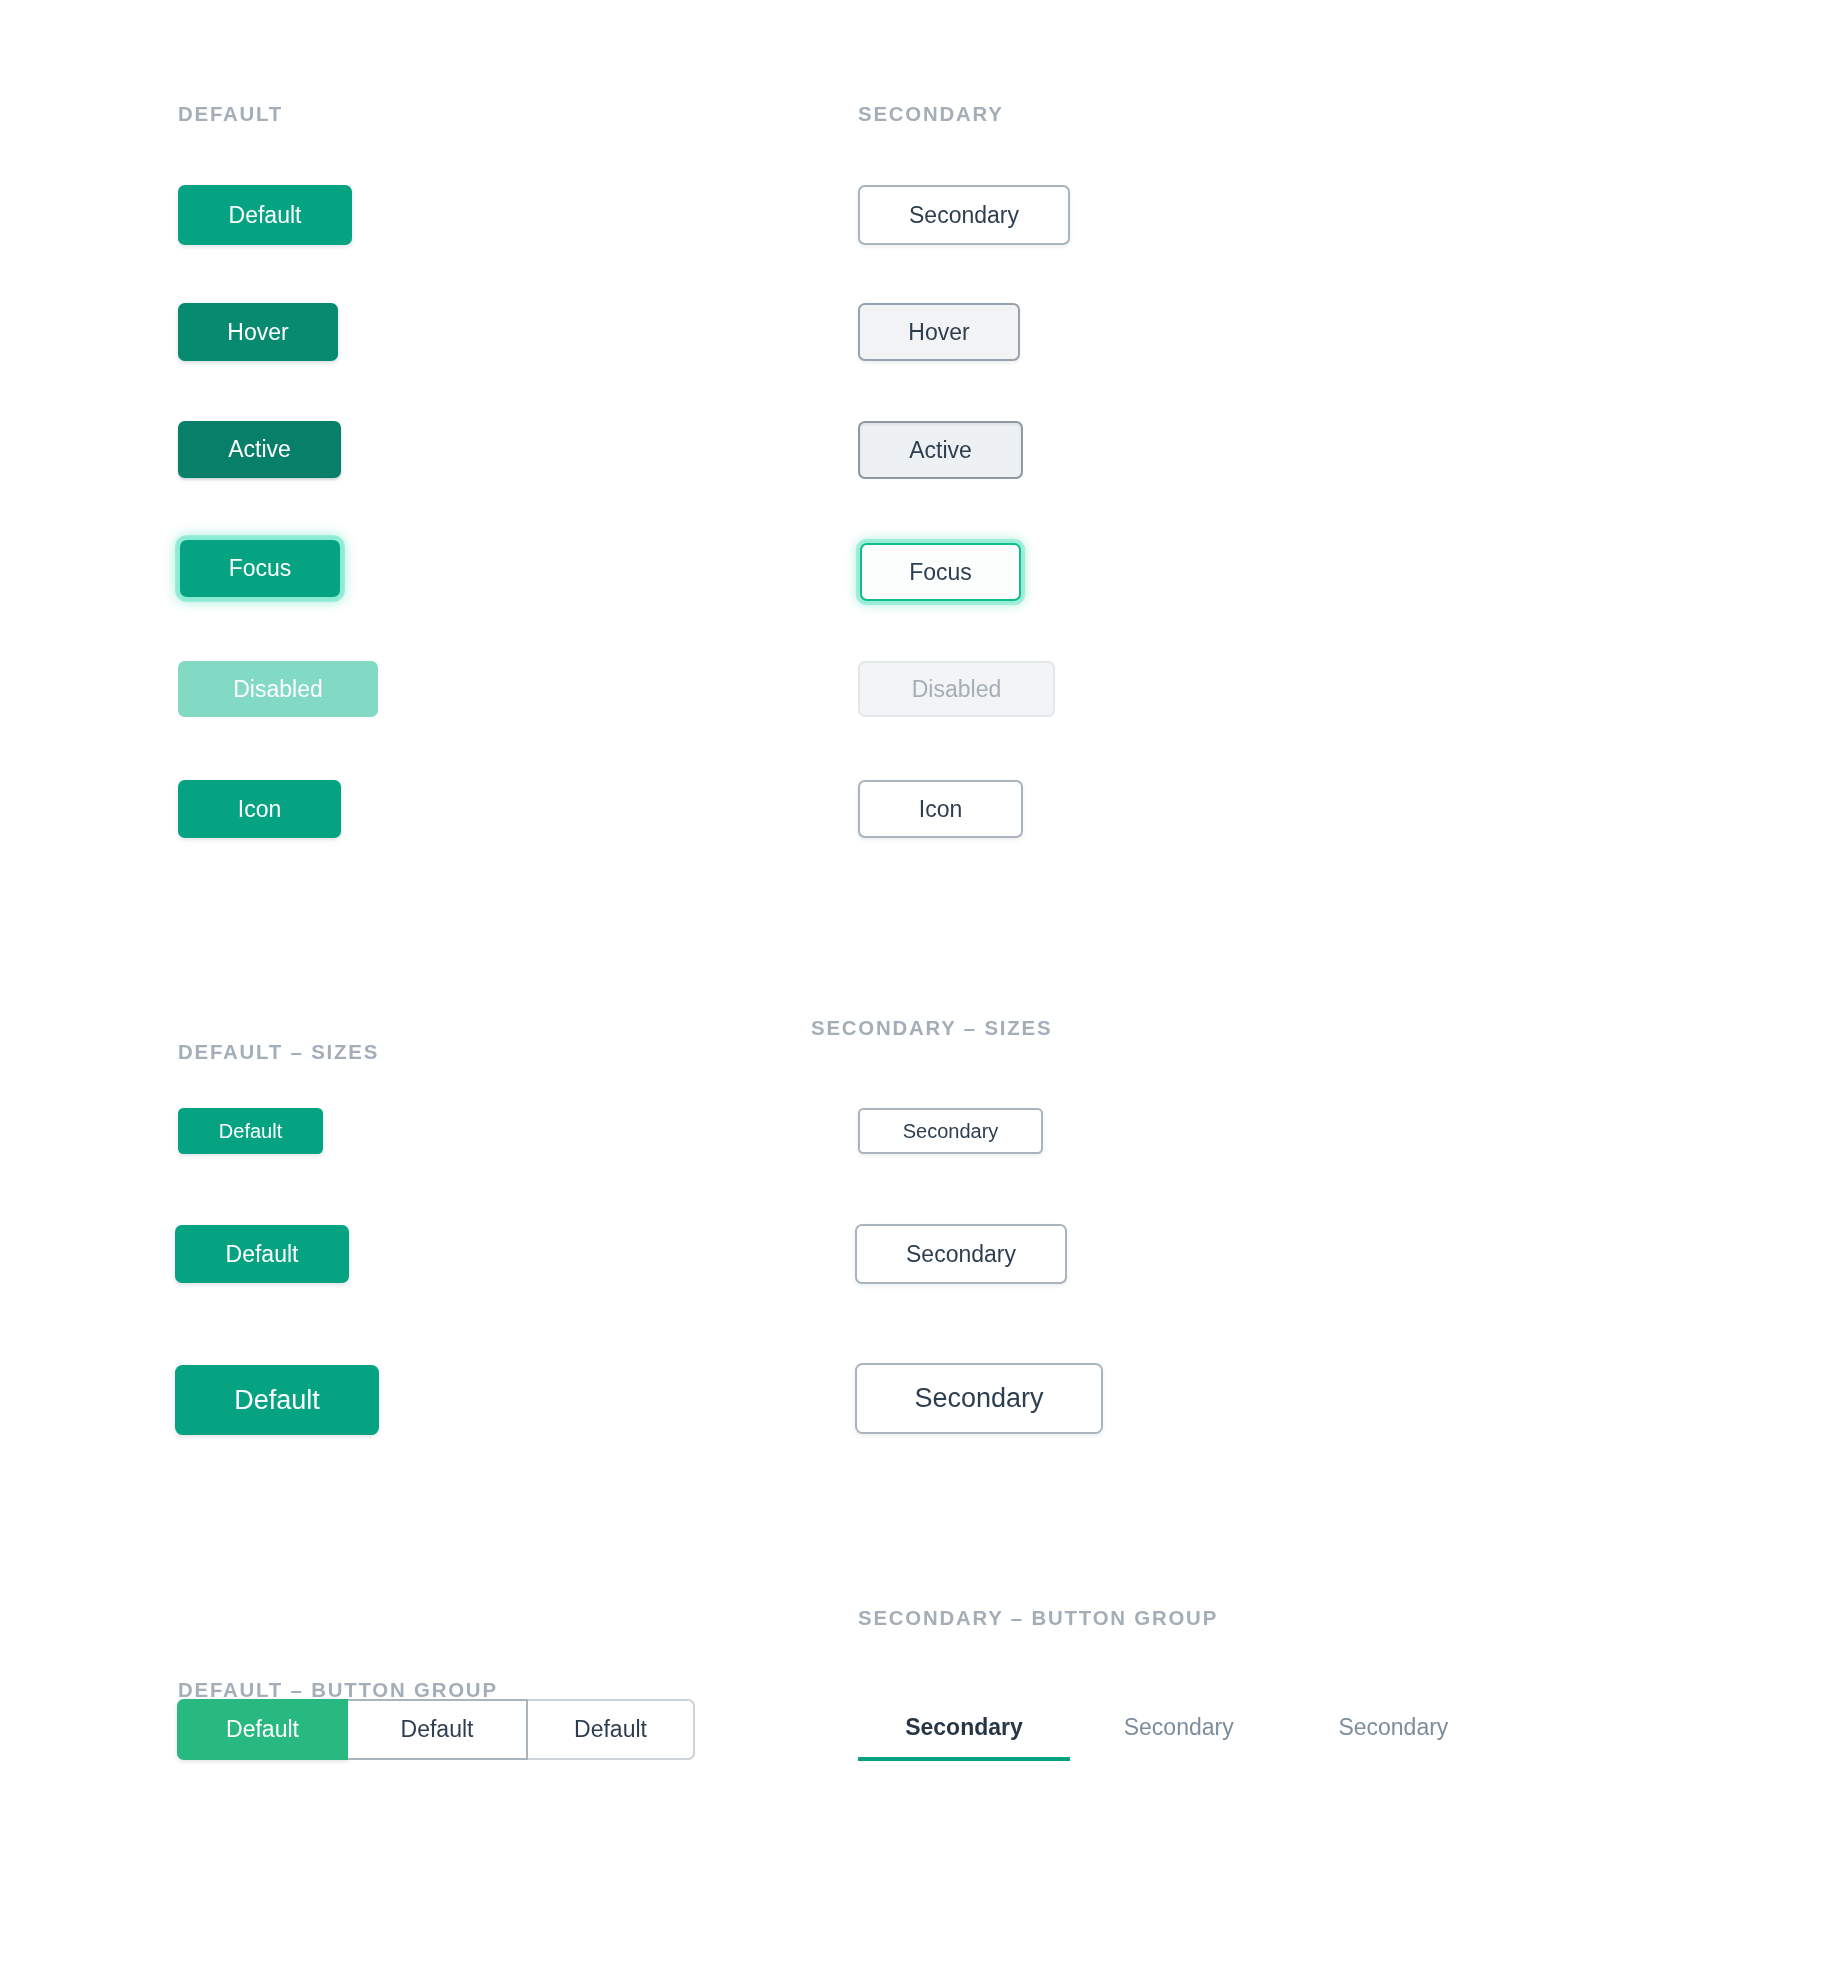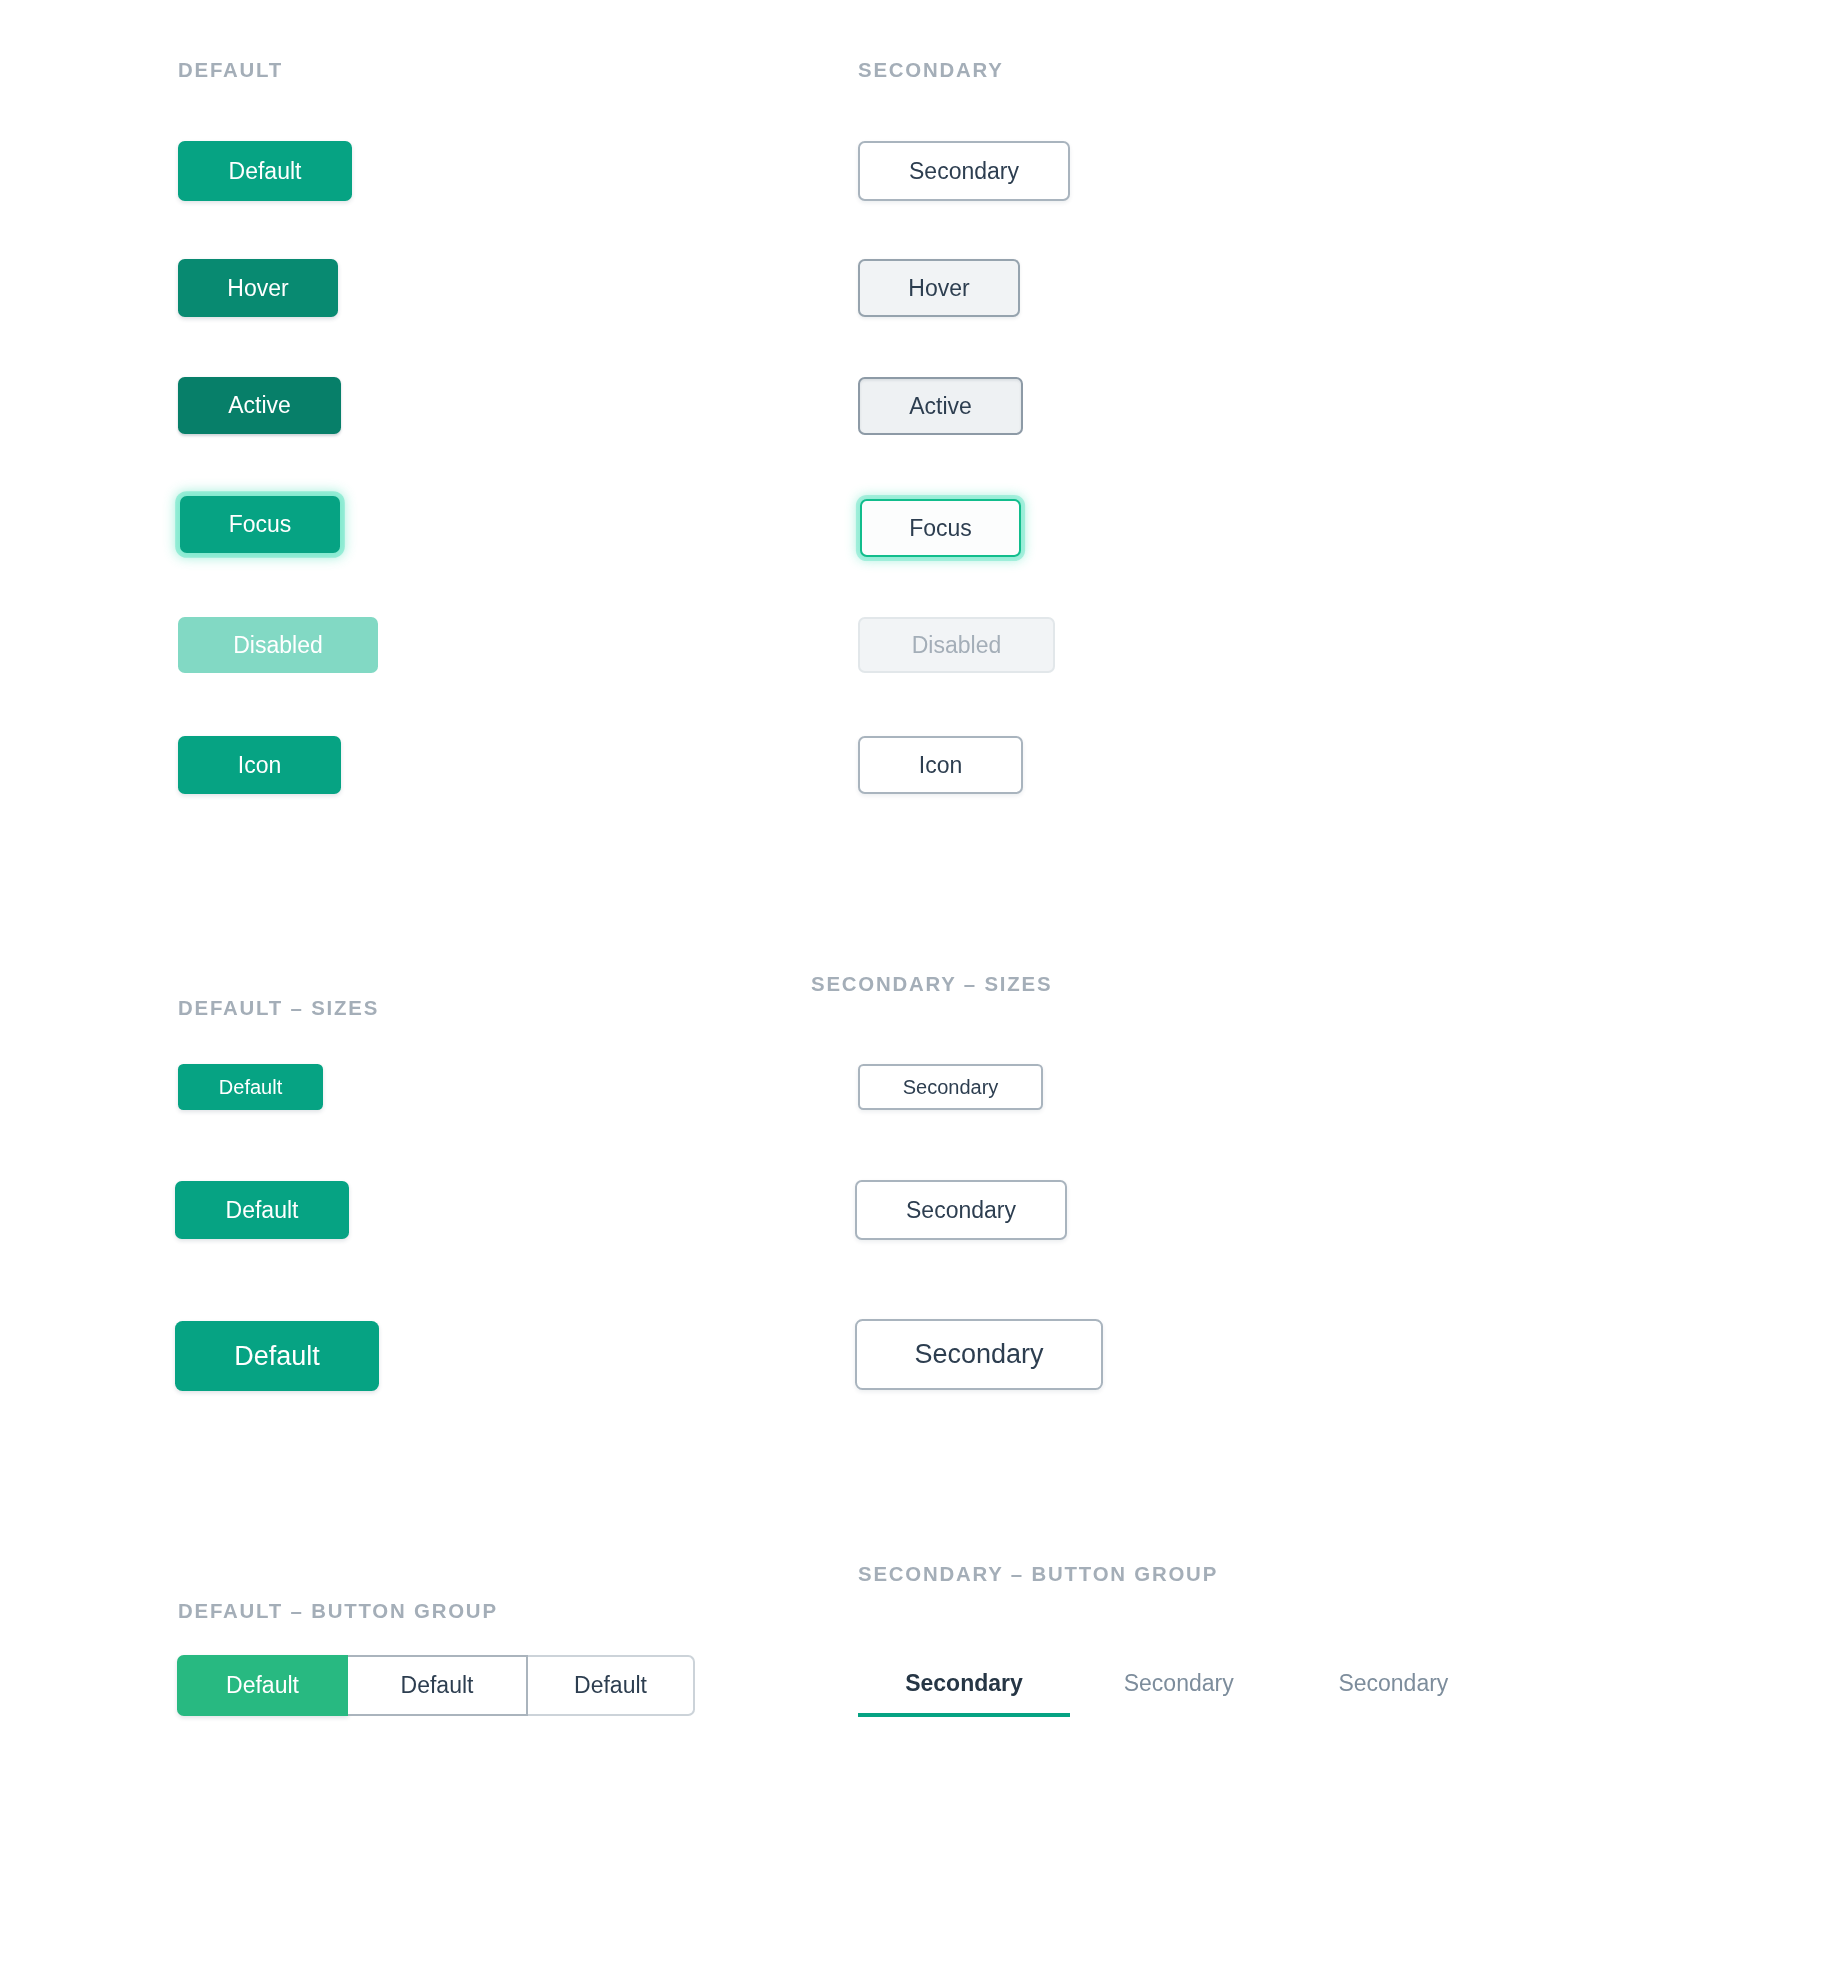--- a/index.html
+++ b/index.html
@@ -14,20 +14,21 @@
     -webkit-font-smoothing: antialiased;
     overflow: hidden;
     position: relative;
   }
 
   .canvas {
     position: relative;
     width: 1843px;
     height: 1509px;
     background: #ffffff;
+    margin-top: 44px;
   }
 
   
   .section-title {
     position: absolute;
     font-size: 20.4px;
     font-weight: 700;
     letter-spacing: 1.8px;
     color: #a4aeb8;
     text-transform: uppercase;
@@ -230,21 +231,21 @@
   <button class="btn btn-default" style="left:175px; top:1321px; width:204px; height:70px; font-size:27px; border-radius:7.5px;">Default</button>
 
   <div class="section-title" style="left:811px; top:974px;">SECONDARY – SIZES</div>
 
   <button class="btn btn-secondary" style="left:858px; top:1064px; width:185px; height:46px; font-size:20px; border-radius:5.4px; border-width:2px;">Secondary</button>
 
   <button class="btn btn-secondary" style="left:855px; top:1180px; width:212px; height:60px; font-size:23px; border-radius:6.8px; border-width:2px;">Secondary</button>
 
   <button class="btn btn-secondary" style="left:855px; top:1319px; width:248px; height:71px; font-size:27px; border-radius:7.5px; border-width:2px;">Secondary</button>
 
-  <div class="section-title" style="left:178px; top:1601px;text-align:center;">DEFAULT – BUTTON GROUP</div>
+  <div class="section-title" style="left:178px; top:1636px;text-align:center;">DEFAULT – BUTTON GROUP</div>
 
   <div class="btn-group" style="left:177px; top:1655px; height:61px;">
     <div class="seg seg-active" style="width:171px;">Default</div>
     <div class="seg seg-mid" style="width:180px;">Default</div>
     <div class="seg seg-last" style="width:167px;">Default</div>
   </div>
 
   <div class="section-title" style="left:858px; top:1564px;">SECONDARY – BUTTON GROUP</div>
 
   <div class="tab-group" style="left:858px; top:1654px; height:63px;">

